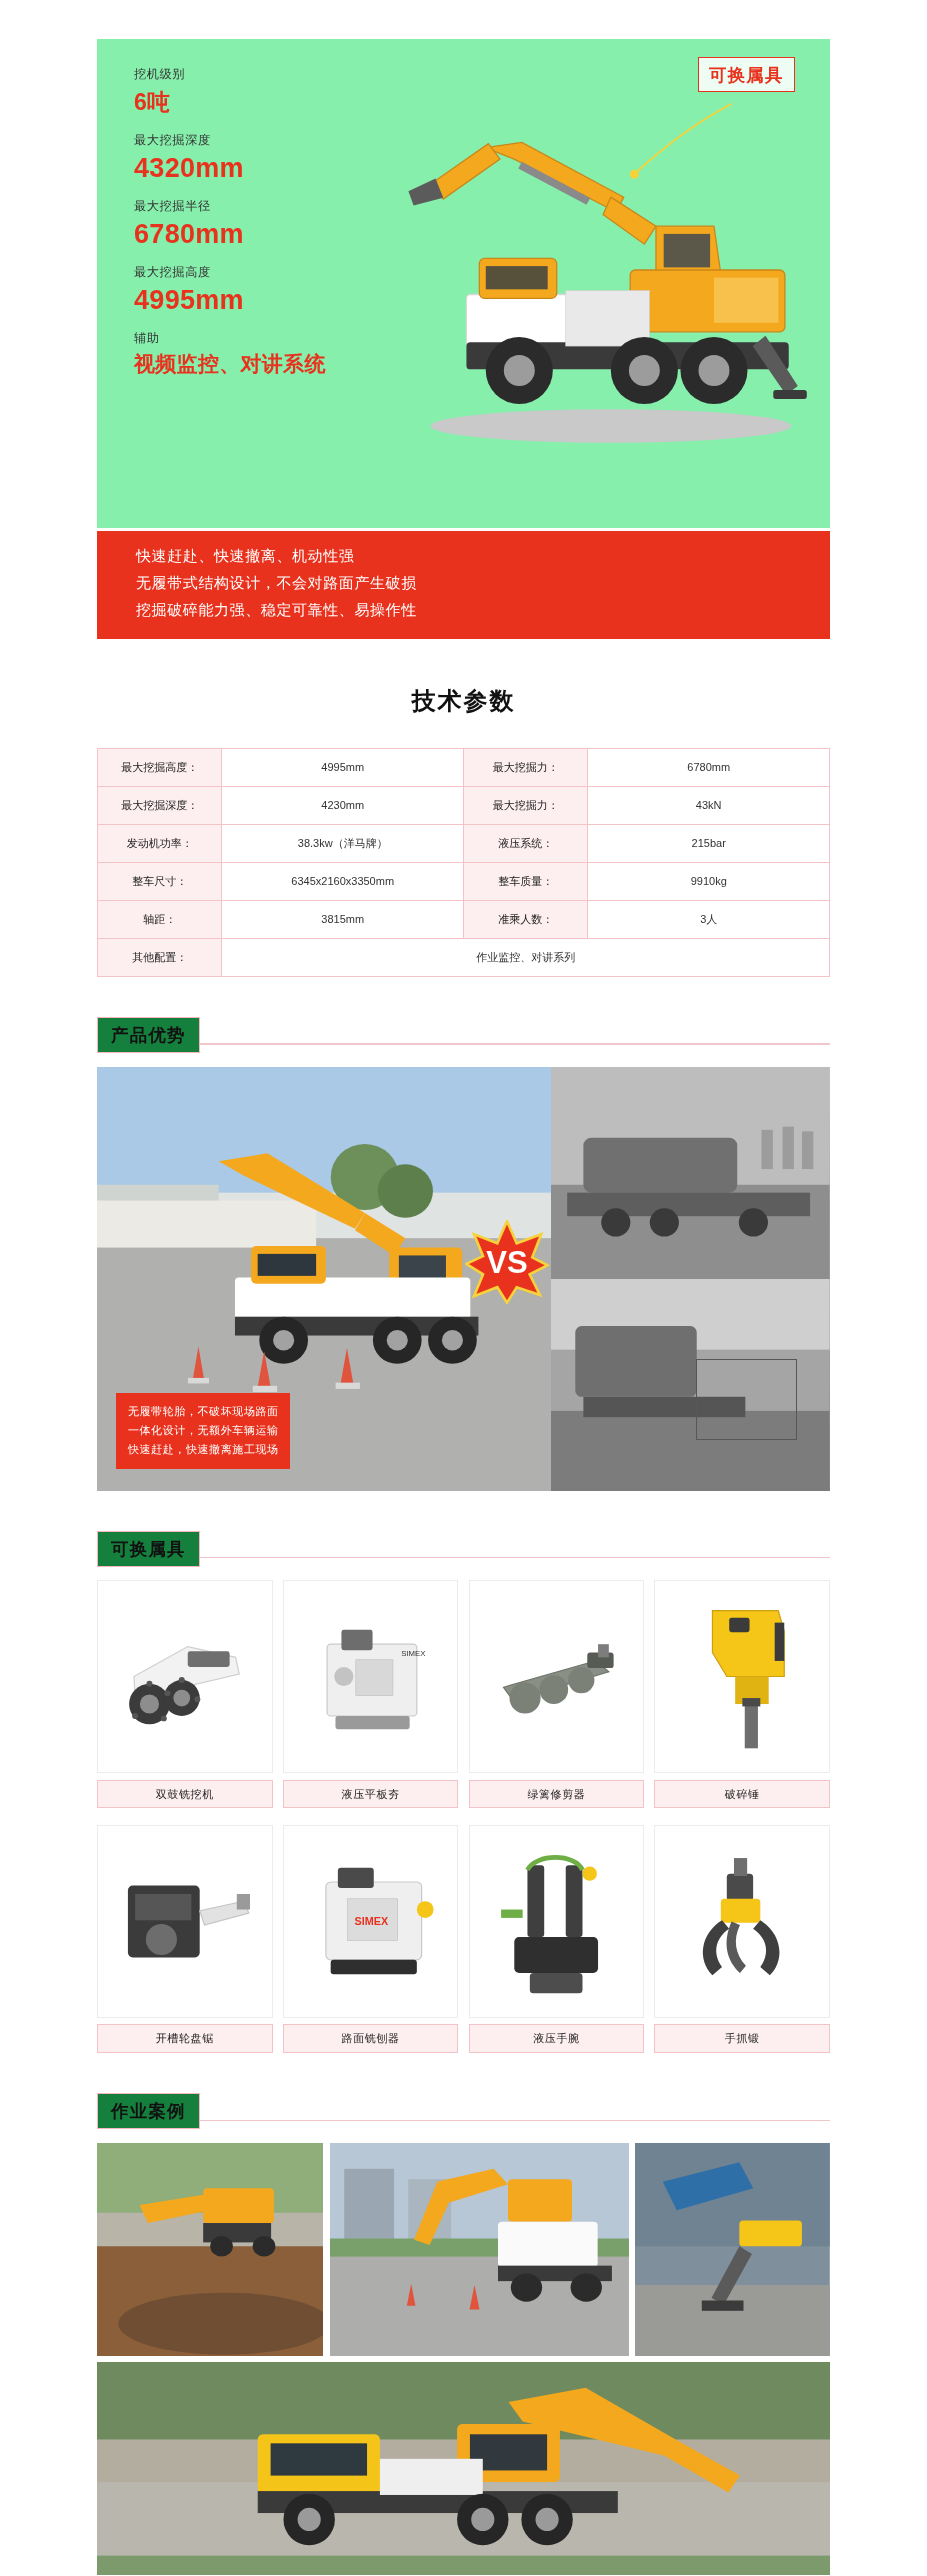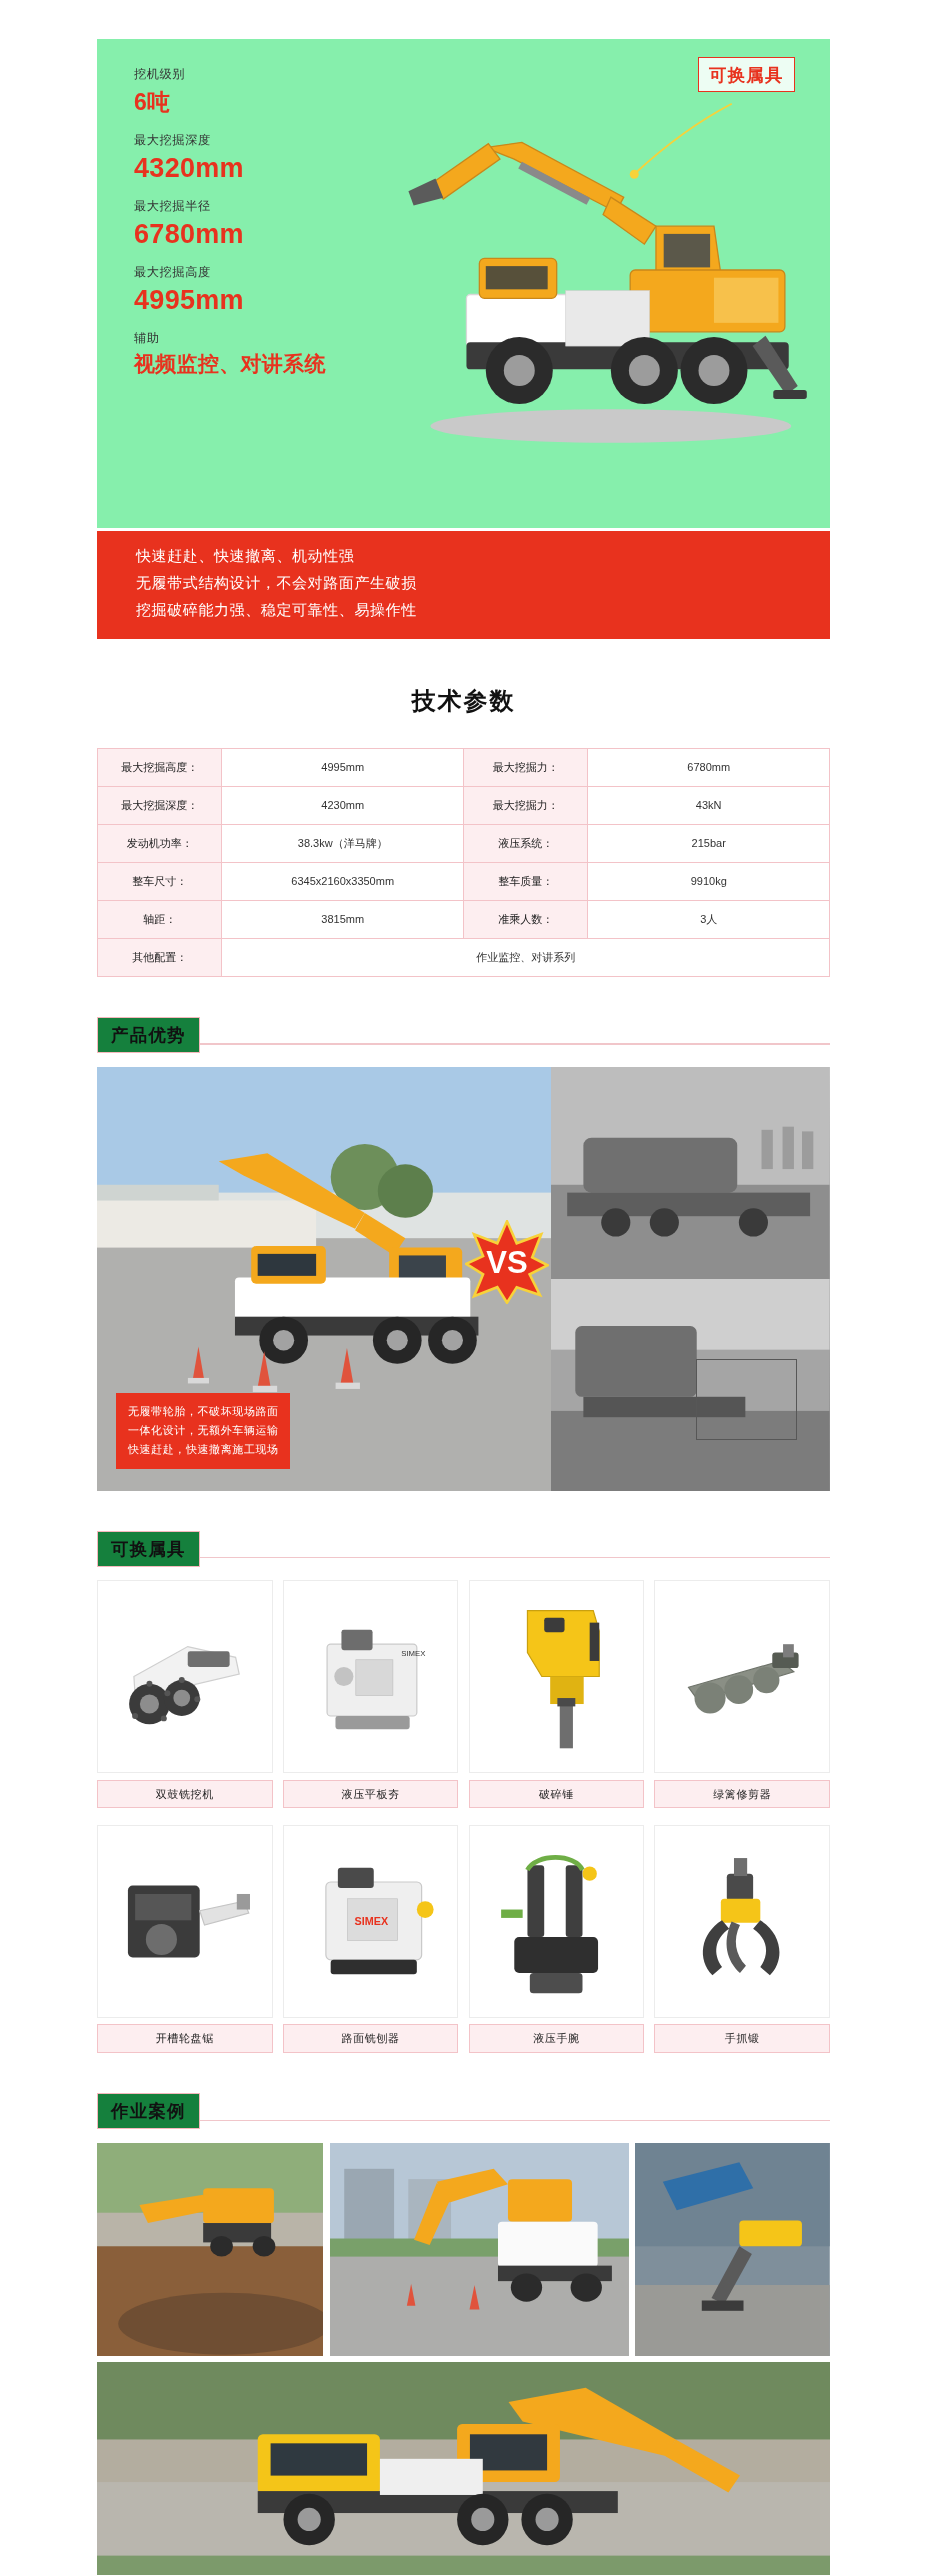--- a/index.html
+++ b/index.html
@@ -481,44 +481,44 @@
           <text x="196" y="116" font-size="13" fill="#333" font-family="Liberation Sans, sans-serif">SIMEX</text>
         </svg>
       </div>
       <div class="att-name">液压平板夯</div>
     </div>
 
     <div class="att-cell">
       <div class="att-img">
         <svg viewBox="0 0 290 300" style="width:100%;height:100%">
           <rect width="290" height="300" fill="#fff"></rect>
+          <path d="M56,168 L210,124 L232,142 L72,190 Z" fill="#8a8f85" stroke="#6f746b" stroke-width="2"></path>
+          <circle cx="92" cy="186" r="26" fill="#7b8177"></circle>
+          <circle cx="140" cy="172" r="24" fill="#7b8177"></circle>
+          <circle cx="186" cy="156" r="22" fill="#7b8177"></circle>
+          <rect x="196" y="110" width="44" height="26" rx="5" fill="#565b53"></rect>
+          <rect x="214" y="96" width="18" height="22" fill="#7d7d7d"></rect>
+        </svg>
+      </div>
+      <div class="att-name">绿篱修剪器</div>
+    </div>
+
+    <div class="att-cell">
+      <div class="att-img">
+        <svg viewBox="0 0 290 300" style="width:100%;height:100%">
+          <rect width="290" height="300" fill="#fff"></rect>
           <path d="M96,40 L206,40 L216,74 L216,150 L120,150 L96,110 Z" fill="#f5c518" stroke="#c9a00f" stroke-width="2"></path>
           <rect x="124" y="52" width="34" height="24" rx="4" fill="#3b3b3b"></rect>
           <rect x="134" y="150" width="56" height="46" fill="#e0b312"></rect>
           <rect x="150" y="196" width="22" height="74" fill="#6e6e6e"></rect>
           <rect x="146" y="186" width="30" height="14" fill="#4a4a4a"></rect>
           <rect x="200" y="60" width="16" height="64" fill="#3b3b3b"></rect>
         </svg>
       </div>
       <div class="att-name">破碎锤</div>
-    </div>
-
-    <div class="att-cell">
-      <div class="att-img">
-        <svg viewBox="0 0 290 300" style="width:100%;height:100%">
-          <rect width="290" height="300" fill="#fff"></rect>
-          <path d="M56,168 L210,124 L232,142 L72,190 Z" fill="#8a8f85" stroke="#6f746b" stroke-width="2"></path>
-          <circle cx="92" cy="186" r="26" fill="#7b8177"></circle>
-          <circle cx="140" cy="172" r="24" fill="#7b8177"></circle>
-          <circle cx="186" cy="156" r="22" fill="#7b8177"></circle>
-          <rect x="196" y="110" width="44" height="26" rx="5" fill="#565b53"></rect>
-          <rect x="214" y="96" width="18" height="22" fill="#7d7d7d"></rect>
-        </svg>
-      </div>
-      <div class="att-name">绿篱修剪器</div>
     </div>
   </div>
 
   <div class="grid4 att-row2">
 
     <div class="att-cell">
       <div class="att-img">
         <svg viewBox="0 0 290 300" style="width:100%;height:100%">
           <rect width="290" height="300" fill="#fff"></rect>
           <rect x="50" y="90" width="120" height="120" rx="8" fill="#3b3b3b"></rect>

